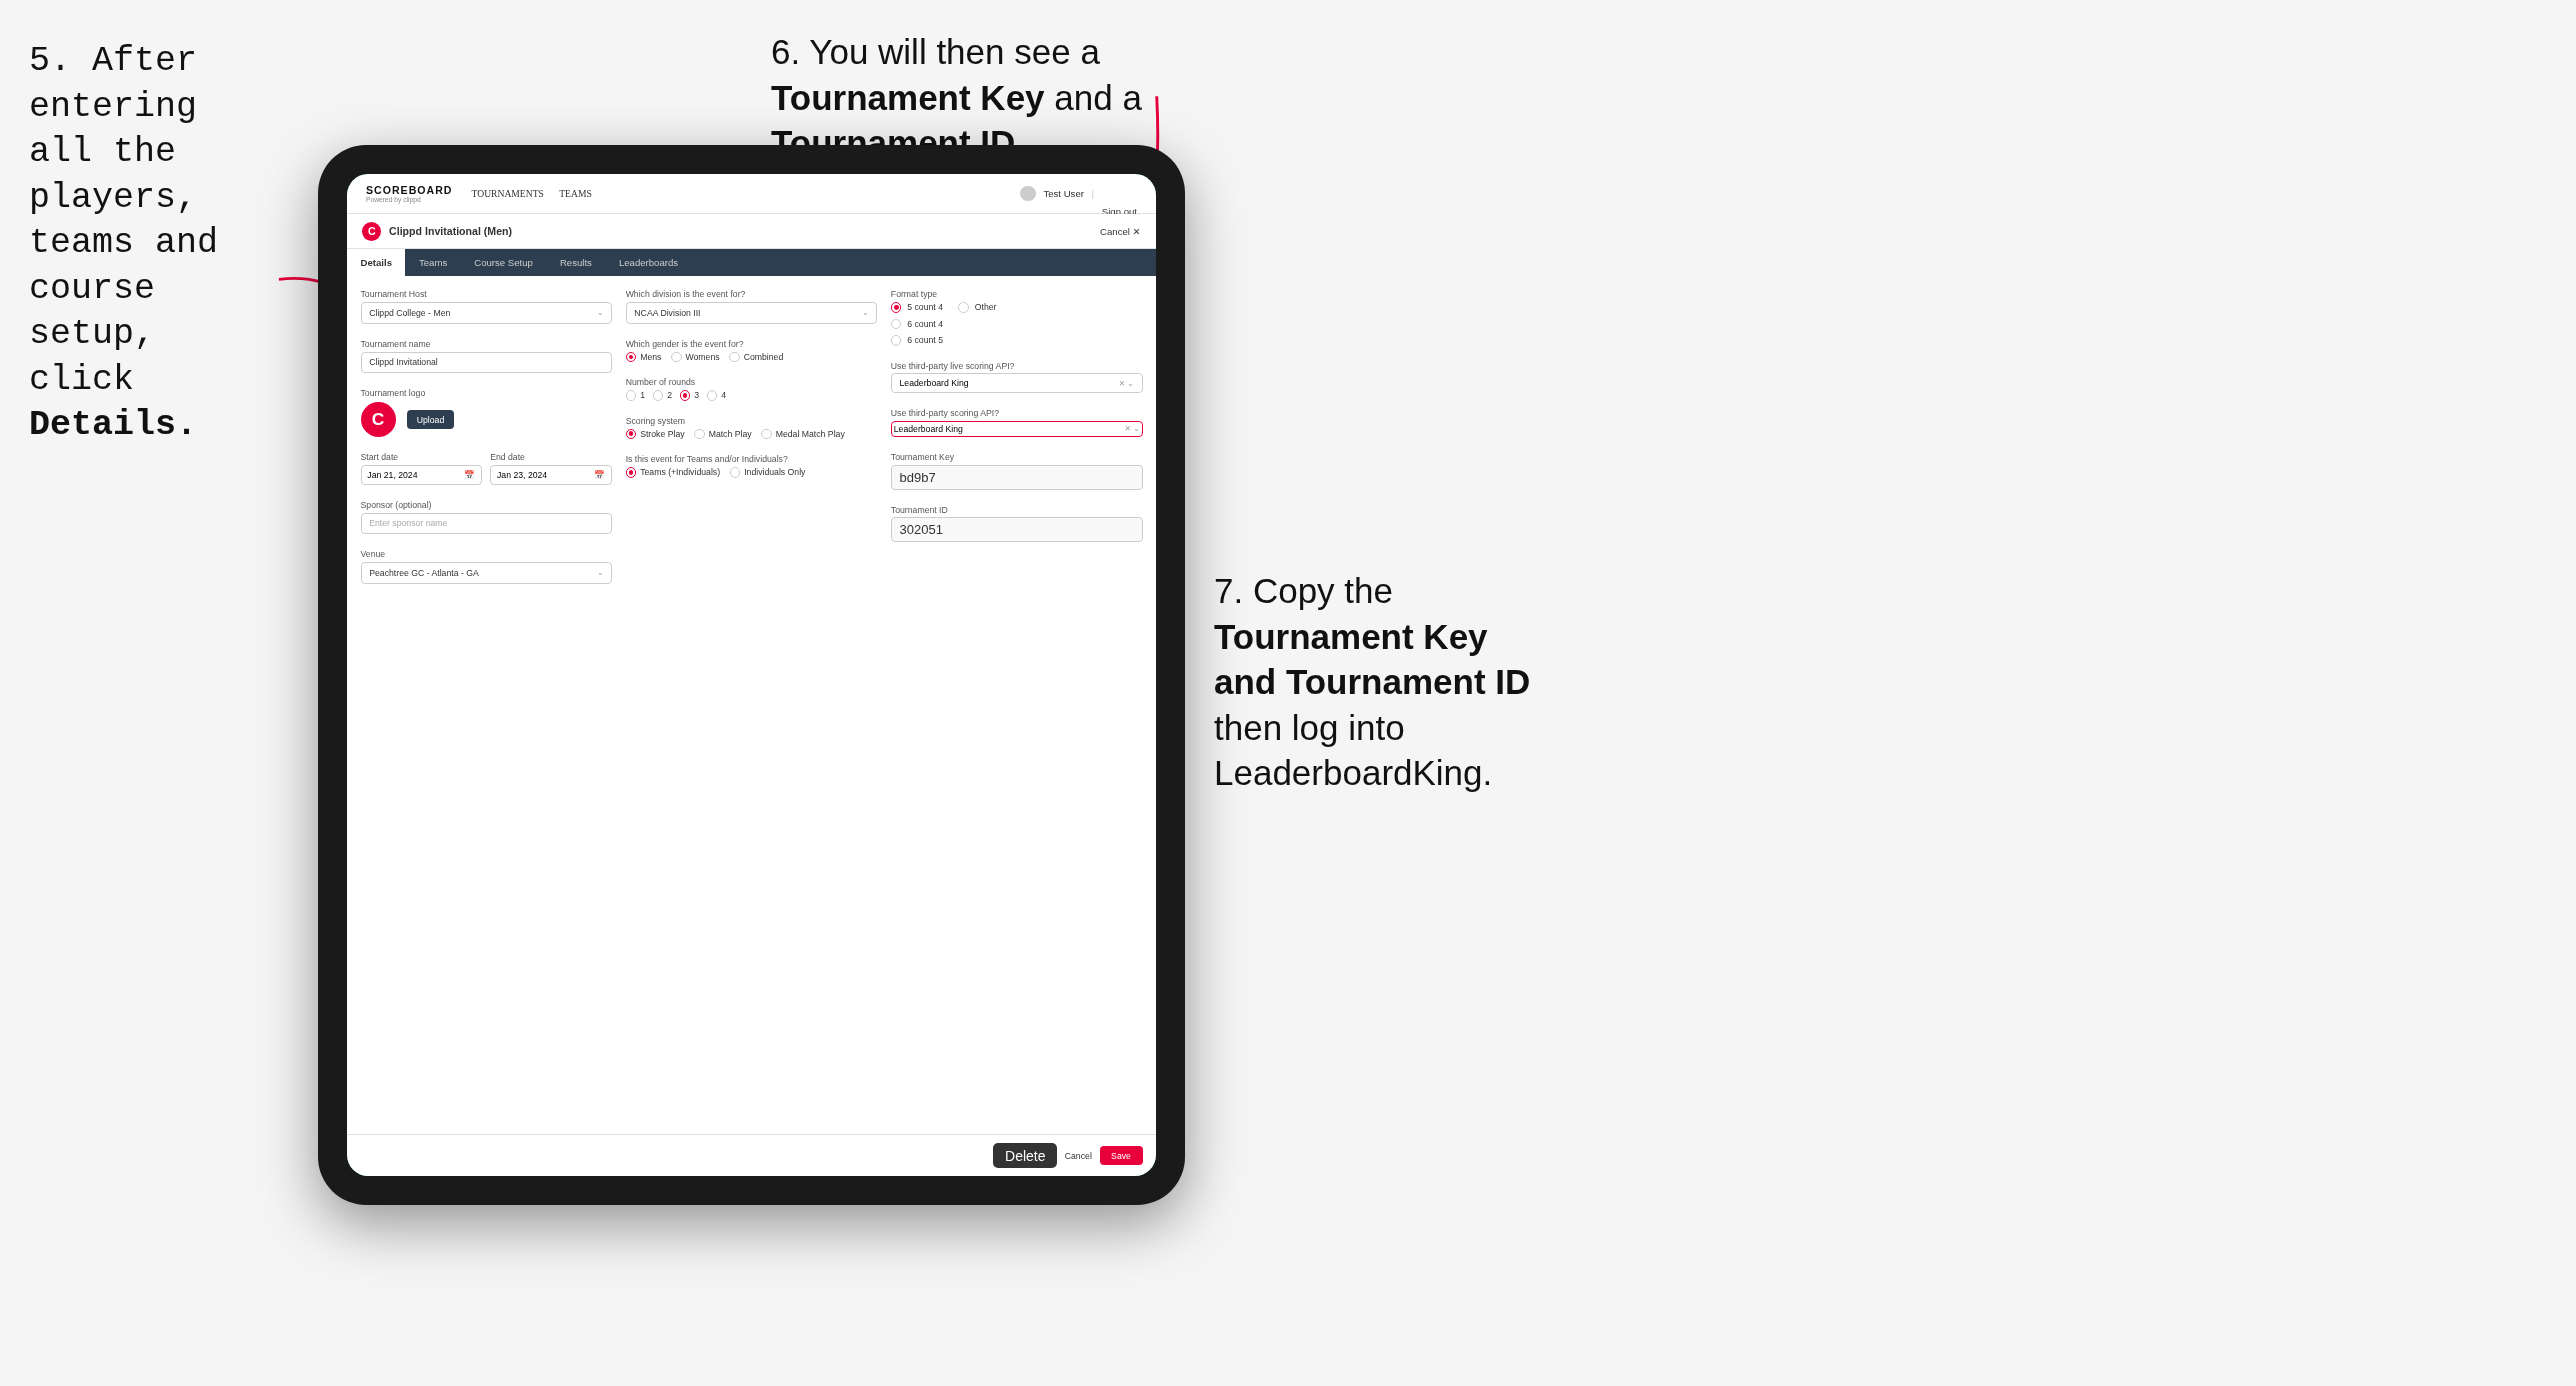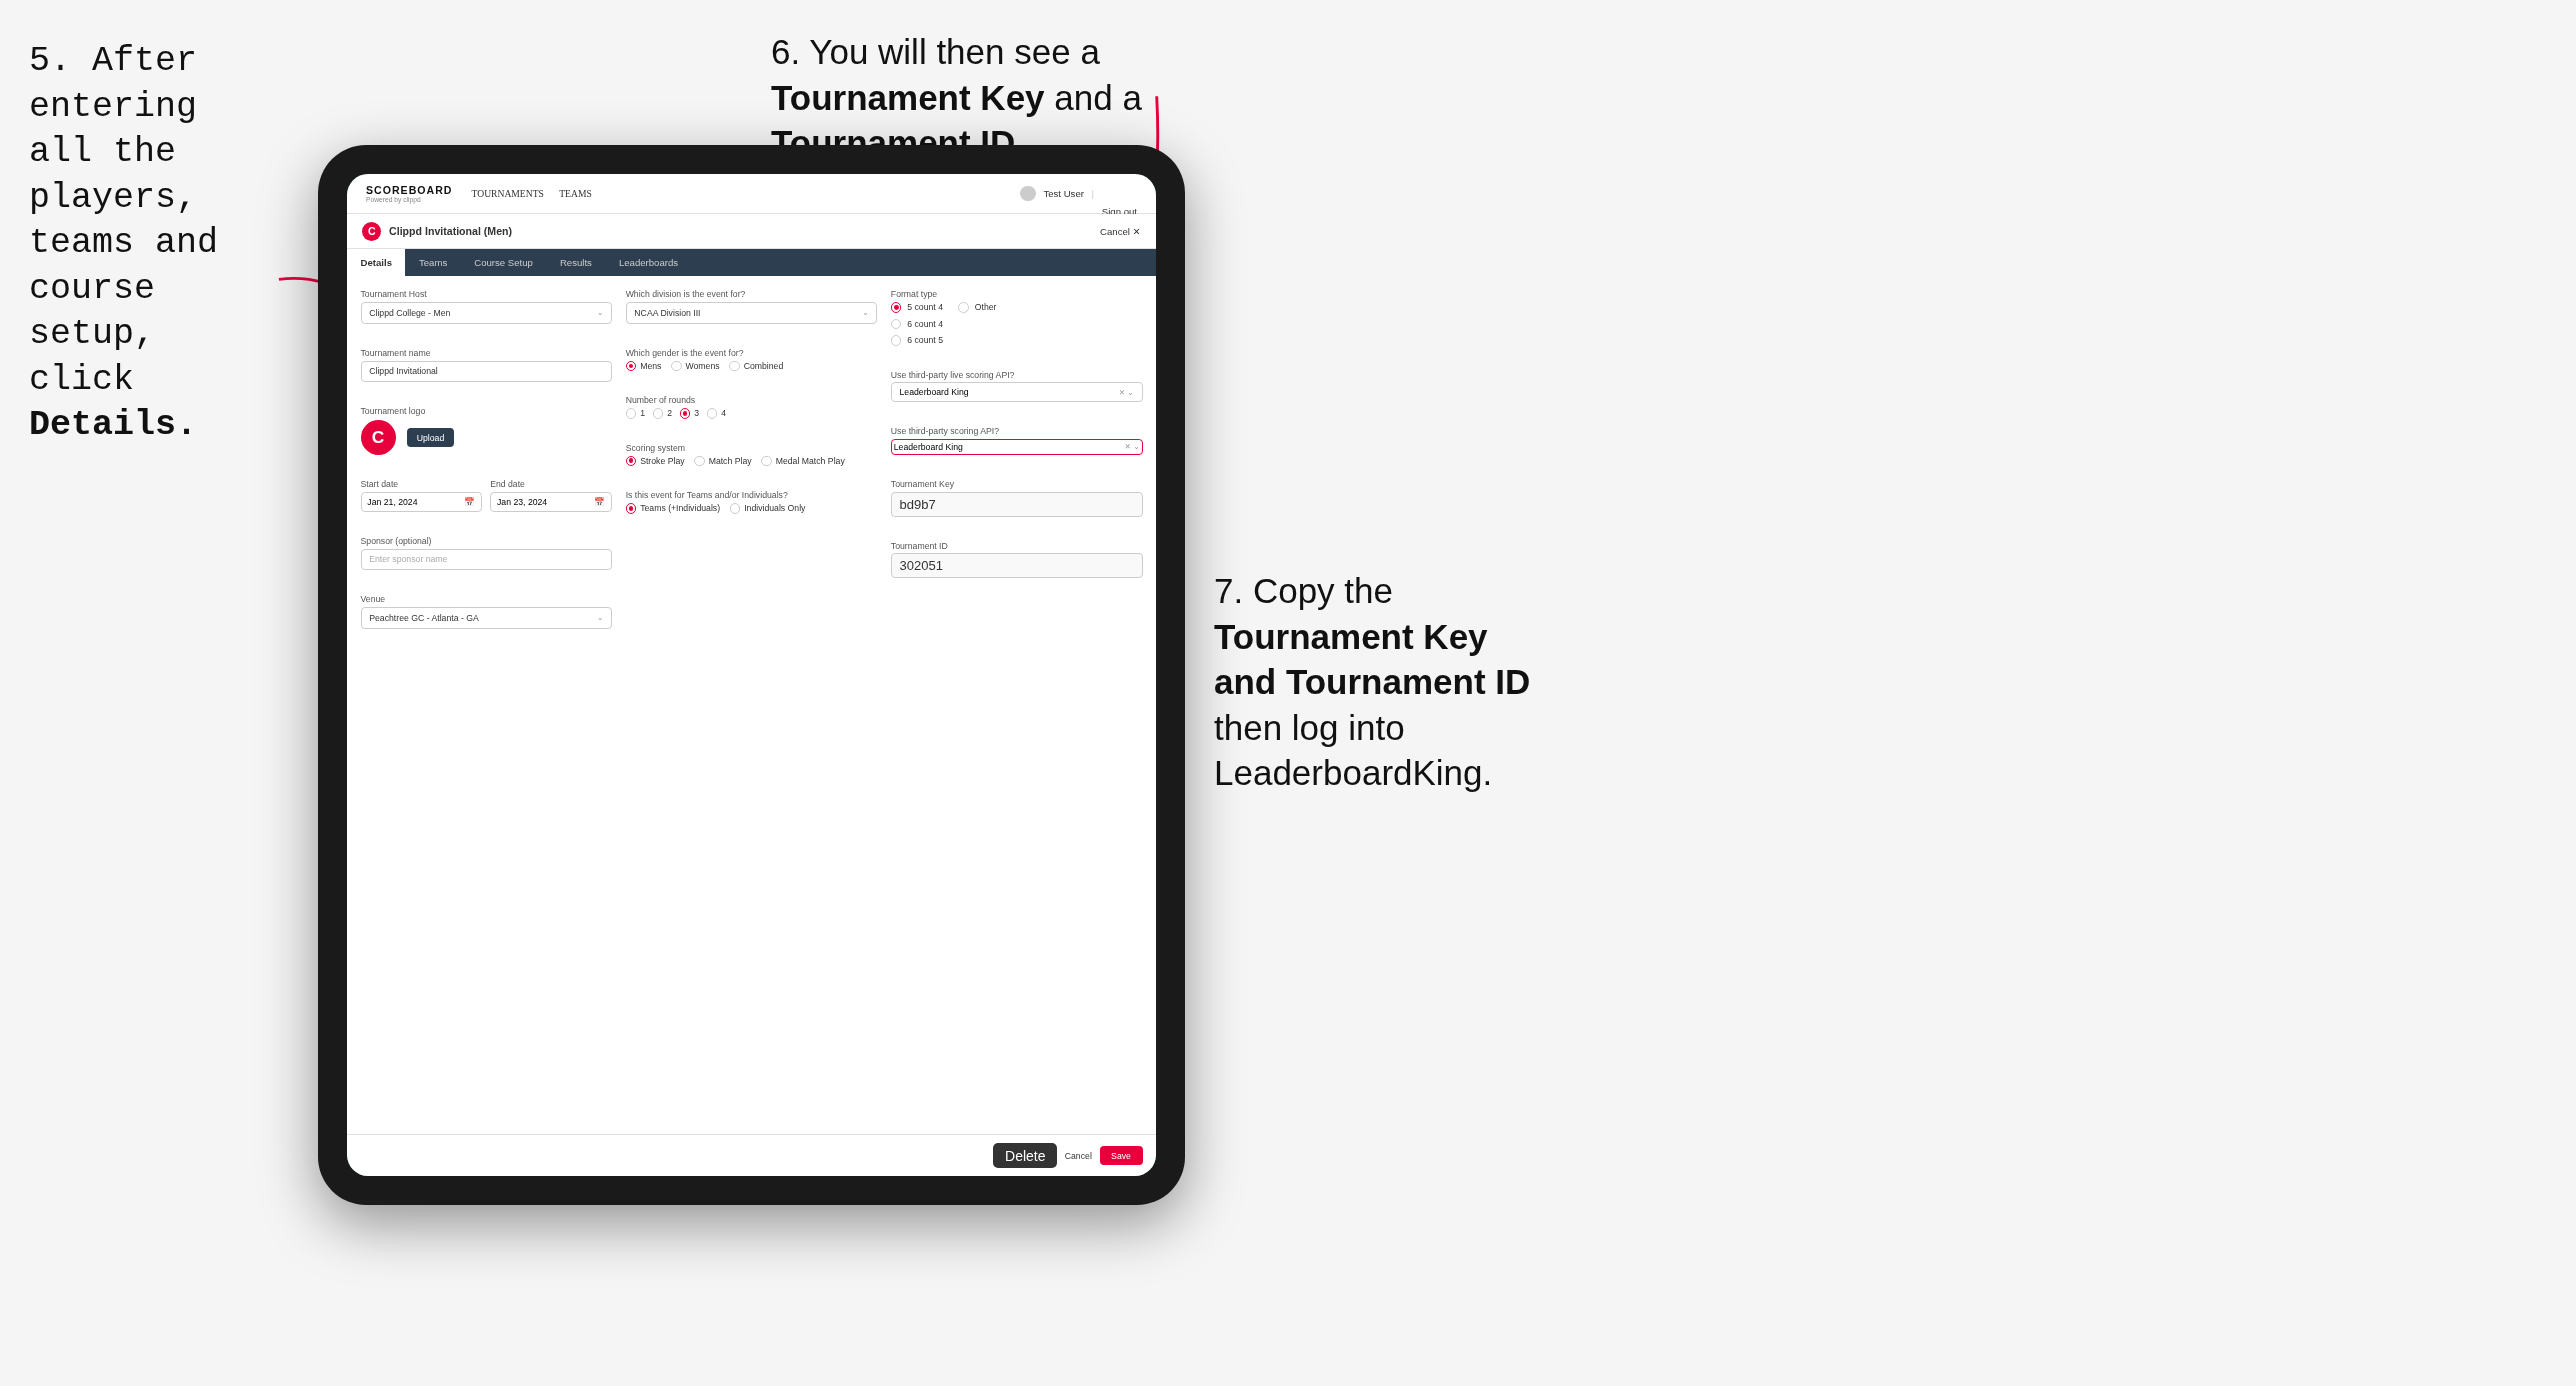--- a/index.html
+++ b/index.html
@@ -191,21 +191,21 @@
 
     .content-grid {
       display: grid;
       grid-template-columns: 1fr 1fr 1fr;
       gap: 13.5px;
     }
 
     .form-section {
       display: flex;
       flex-direction: column;
-      gap: 24px;
+      gap: 15px;
     }
 
     .field-label {
       font-size: 8.7px;
       color: #555;
       margin-bottom: 2.9px;
       font-weight: 500;
     }
 
     .field-input {

